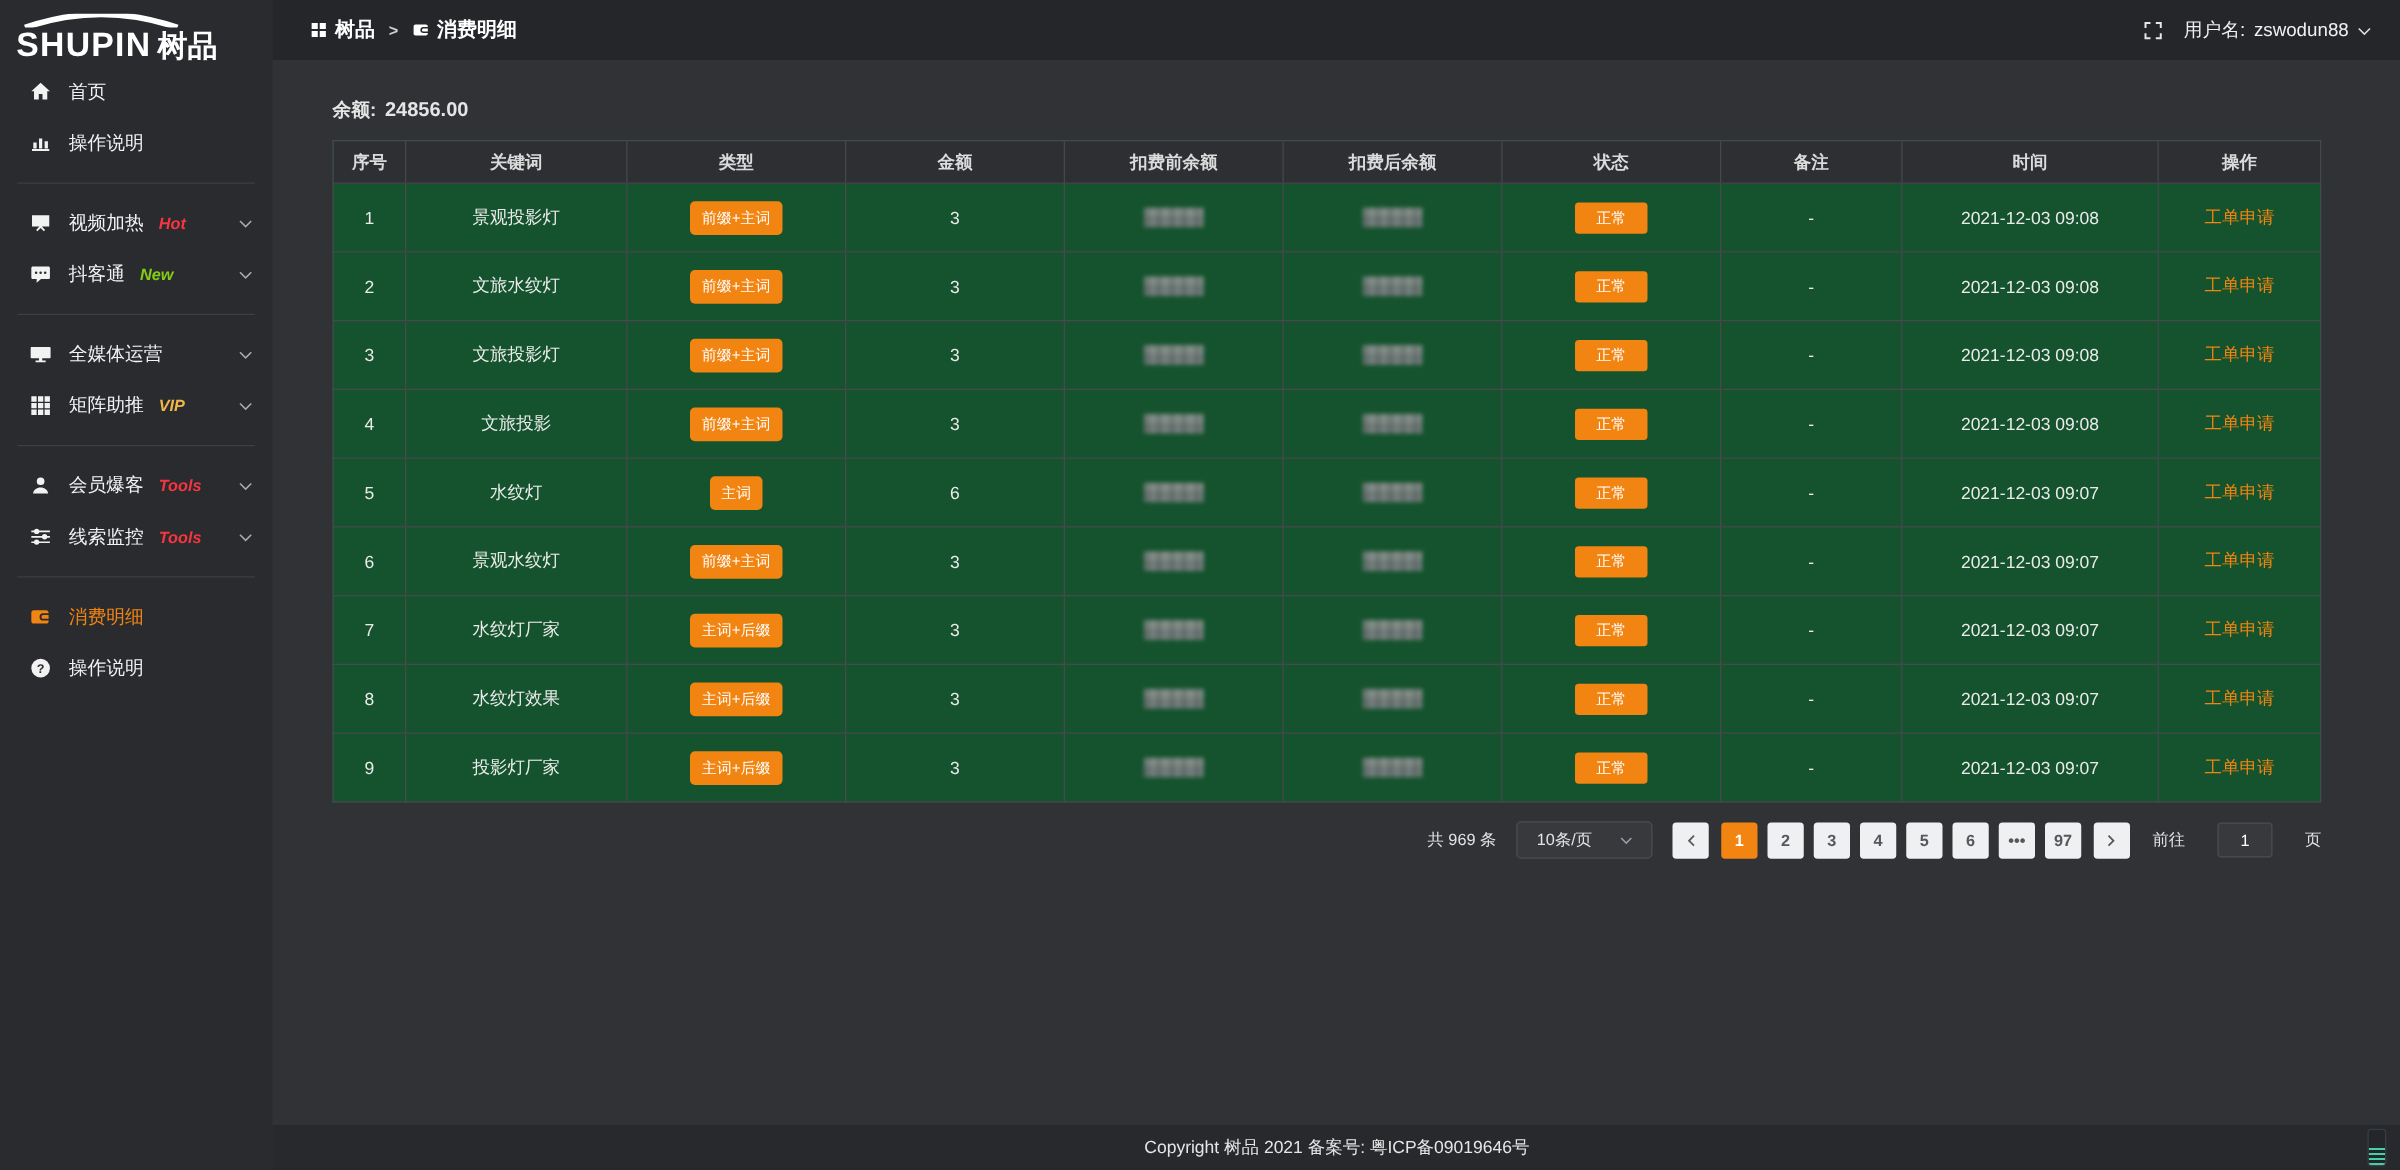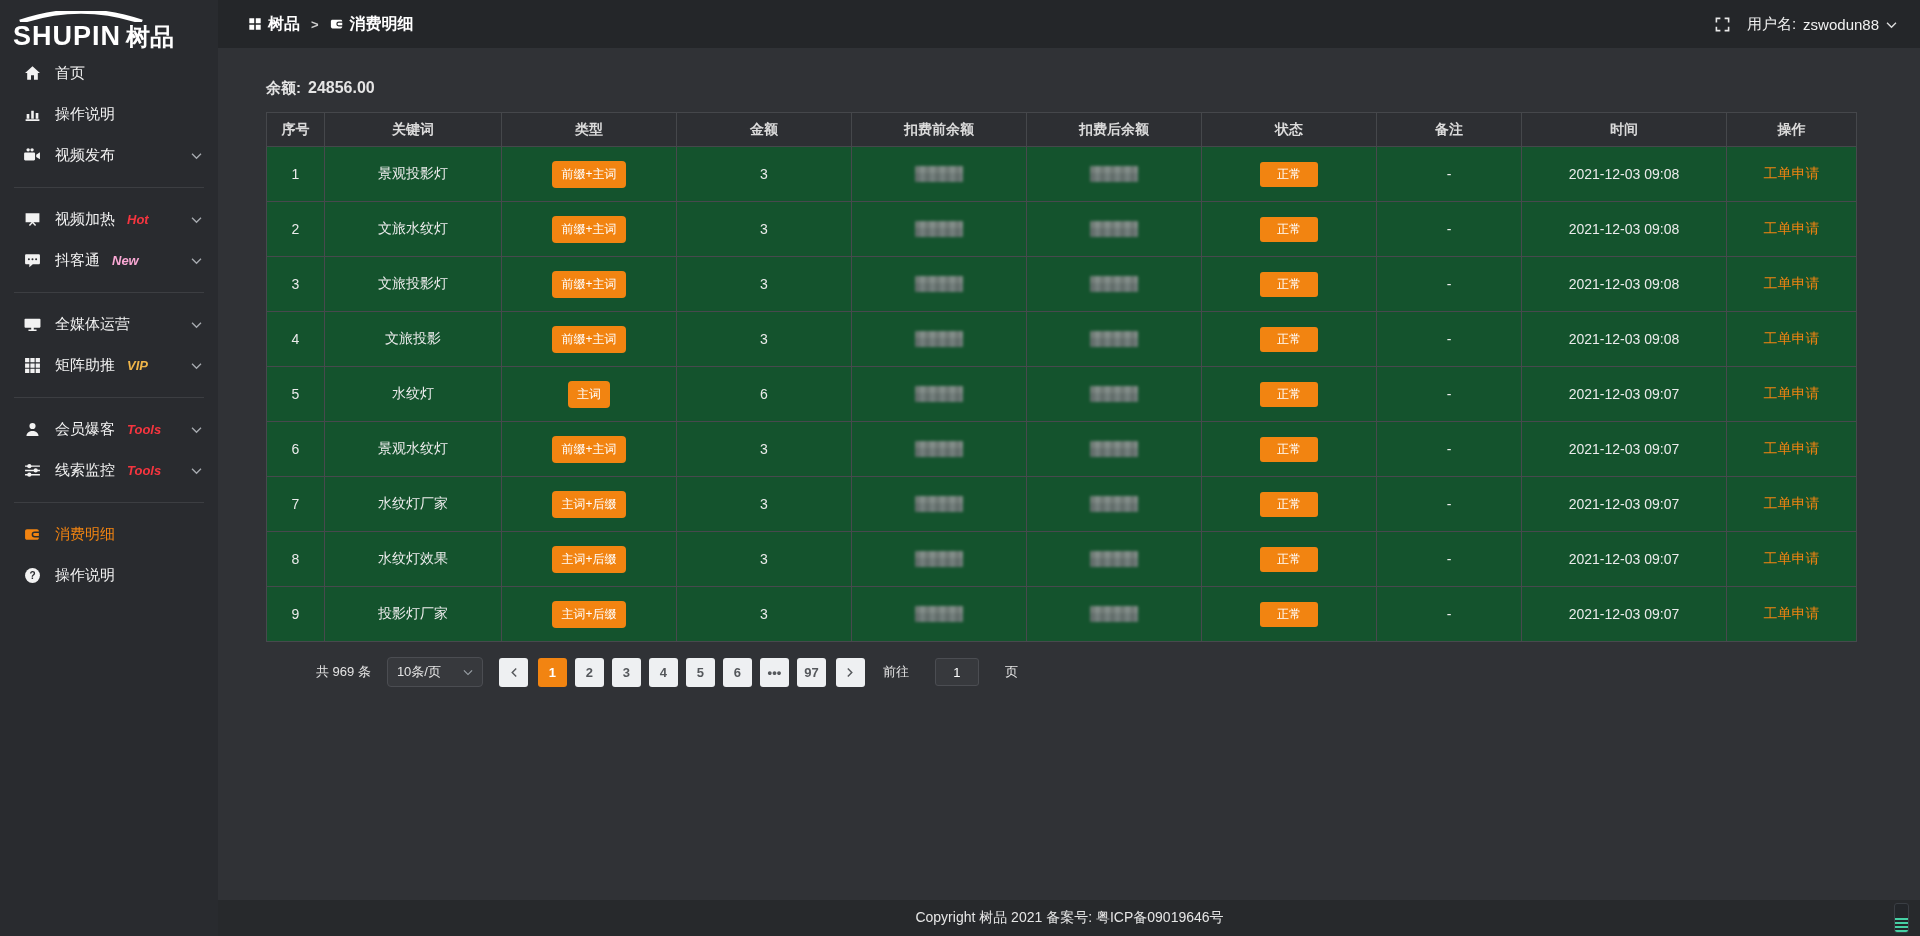--- a/index.html
+++ b/index.html
@@ -56,23 +56,23 @@
     padding:5px 9px; border-radius:4px; }
   .status-badge { display:inline-block; background:#f28411; color:#fff; font-size:12px;
     padding:4px 17px; border-radius:3px; }
   .masked { width:48px; height:16px; margin:0 auto; border-radius:1px; filter:blur(1.5px); opacity:.85;
     background:
       repeating-linear-gradient(90deg, rgba(0,0,0,.14) 0 5px, rgba(255,255,255,0) 5px 10px),
       linear-gradient(180deg, #97989a 0 45%, #84868a 45% 100%); }
   .action-link { color:#f28411; font-size:14px; cursor:pointer; }
 
   
-  .pagination { display:flex; align-items:center; justify-content:flex-start; gap:10px;
+  .pagination { display:flex; align-items:center; justify-content:flex-end; gap:10px;
     margin:15px 0 0 50px; color:#e4e4e4; font-size:13px; }
-  .page-size { width:96px; height:30px; background:#37393d; border:1px solid #4b4d52;
+  .page-size { width:109px; height:30px; background:#37393d; border:1px solid #4b4d52;
     border-radius:4px; display:flex; align-items:center; justify-content:center; gap:22px;
     color:#e4e4e4; cursor:pointer; margin:0 6px; }
   .ps-chevron { width:10px; height:10px; display:inline-flex; color:#9aa0a6; }
   .ps-chevron svg { width:100%; height:100%; fill:currentColor; }
   .pg-pages { display:flex; gap:8px; align-items:center; }
   .pg-btn { min-width:29px; height:29px; background:#eef0f2; color:#55585c; border-radius:3px;
     display:flex; align-items:center; justify-content:center; font-size:13px; font-weight:bold;
     cursor:pointer; padding:0 4px; }
   .pg-btn.active { background:#f28411; color:#fff; }
   .pg-btn svg { width:11px; height:11px; fill:currentColor; }
@@ -116,35 +116,20 @@
           <span class="side-label">首页</span>
         </div>
         <div class="side-item">
           <span class="side-icon">
             <svg viewBox="0 0 16 16" fill="currentColor">
               <path d="M1.5 12.5h13V14h-13zM2.5 7.5H5V12H2.5zM6.8 4.5h2.4V12H6.8zM11 6.5h2.5V12H11z"></path>
             </svg>
           </span>
           <span class="side-label">操作说明</span>
         </div>
-        <div class="side-item">
-          <span class="side-icon">
-            <svg viewBox="0 0 16 16" fill="currentColor">
-              <circle cx="3.9" cy="2.7" r="1.6"></circle>
-              <circle cx="7.6" cy="2.7" r="1.6"></circle>
-              <path d="M1.2 5.1h8.1c.6 0 1.1.5 1.1 1.1v5.3c0 .6-.5 1.1-1.1 1.1H1.2c-.6 0-1.1-.5-1.1-1.1V6.2c0-.6.5-1.1 1.1-1.1zm10.3 2.2 3.5-2.3v6.6l-3.5-2.3z"></path>
-            </svg>
-          </span>
-          <span class="side-label">视频发布</span>
-          <span class="side-chevron">
-            <svg viewBox="0 0 12 12" fill="currentColor">
-              <path d="M1.6 3.6 6 8l4.4-4.4 1 1L6 10 .6 4.6z"></path>
-            </svg>
-          </span>
-        </div>
         <div class="divider"></div>
         <div class="side-item">
           <span class="side-icon">
             <svg viewBox="0 0 16 16" fill="currentColor">
               <path d="M1.5 2h13v8.5h-5.6l2.5 2.6-1 1L8 11.6l-2.4 2.5-1-1 2.5-2.6H1.5z"></path>
             </svg>
           </span>
           <span class="side-label">视频加热</span>
           <span class="side-badge" style="color: rgb(245, 53, 63);">Hot</span>
           <span class="side-chevron">
@@ -156,21 +141,21 @@
         <div class="side-item">
           <span class="side-icon">
             <svg viewBox="0 0 16 16" fill="currentColor">
               <path d="M2.2 2h11.6c.7 0 1.2.5 1.2 1.2v7.1c0 .7-.5 1.2-1.2 1.2H8.3L5 14.3v-2.8H2.2c-.7 0-1.2-.5-1.2-1.2V3.2C1 2.5 1.5 2 2.2 2z"></path>
               <circle cx="4.6" cy="6.8" r=".95" fill="#292b2f"></circle>
               <circle cx="8" cy="6.8" r=".95" fill="#292b2f"></circle>
               <circle cx="11.4" cy="6.8" r=".95" fill="#292b2f"></circle>
             </svg>
           </span>
           <span class="side-label">抖客通</span>
-          <span class="side-badge" style="color: #f9a8d4;">New</span>
+          <span class="side-badge" style="color: #84cc16;">New</span>
           <span class="side-chevron">
             <svg viewBox="0 0 12 12" fill="currentColor">
               <path d="M1.6 3.6 6 8l4.4-4.4 1 1L6 10 .6 4.6z"></path>
             </svg>
           </span>
         </div>
         <div class="divider"></div>
         <div class="side-item">
           <span class="side-icon">
             <svg viewBox="0 0 16 16" fill="currentColor">

